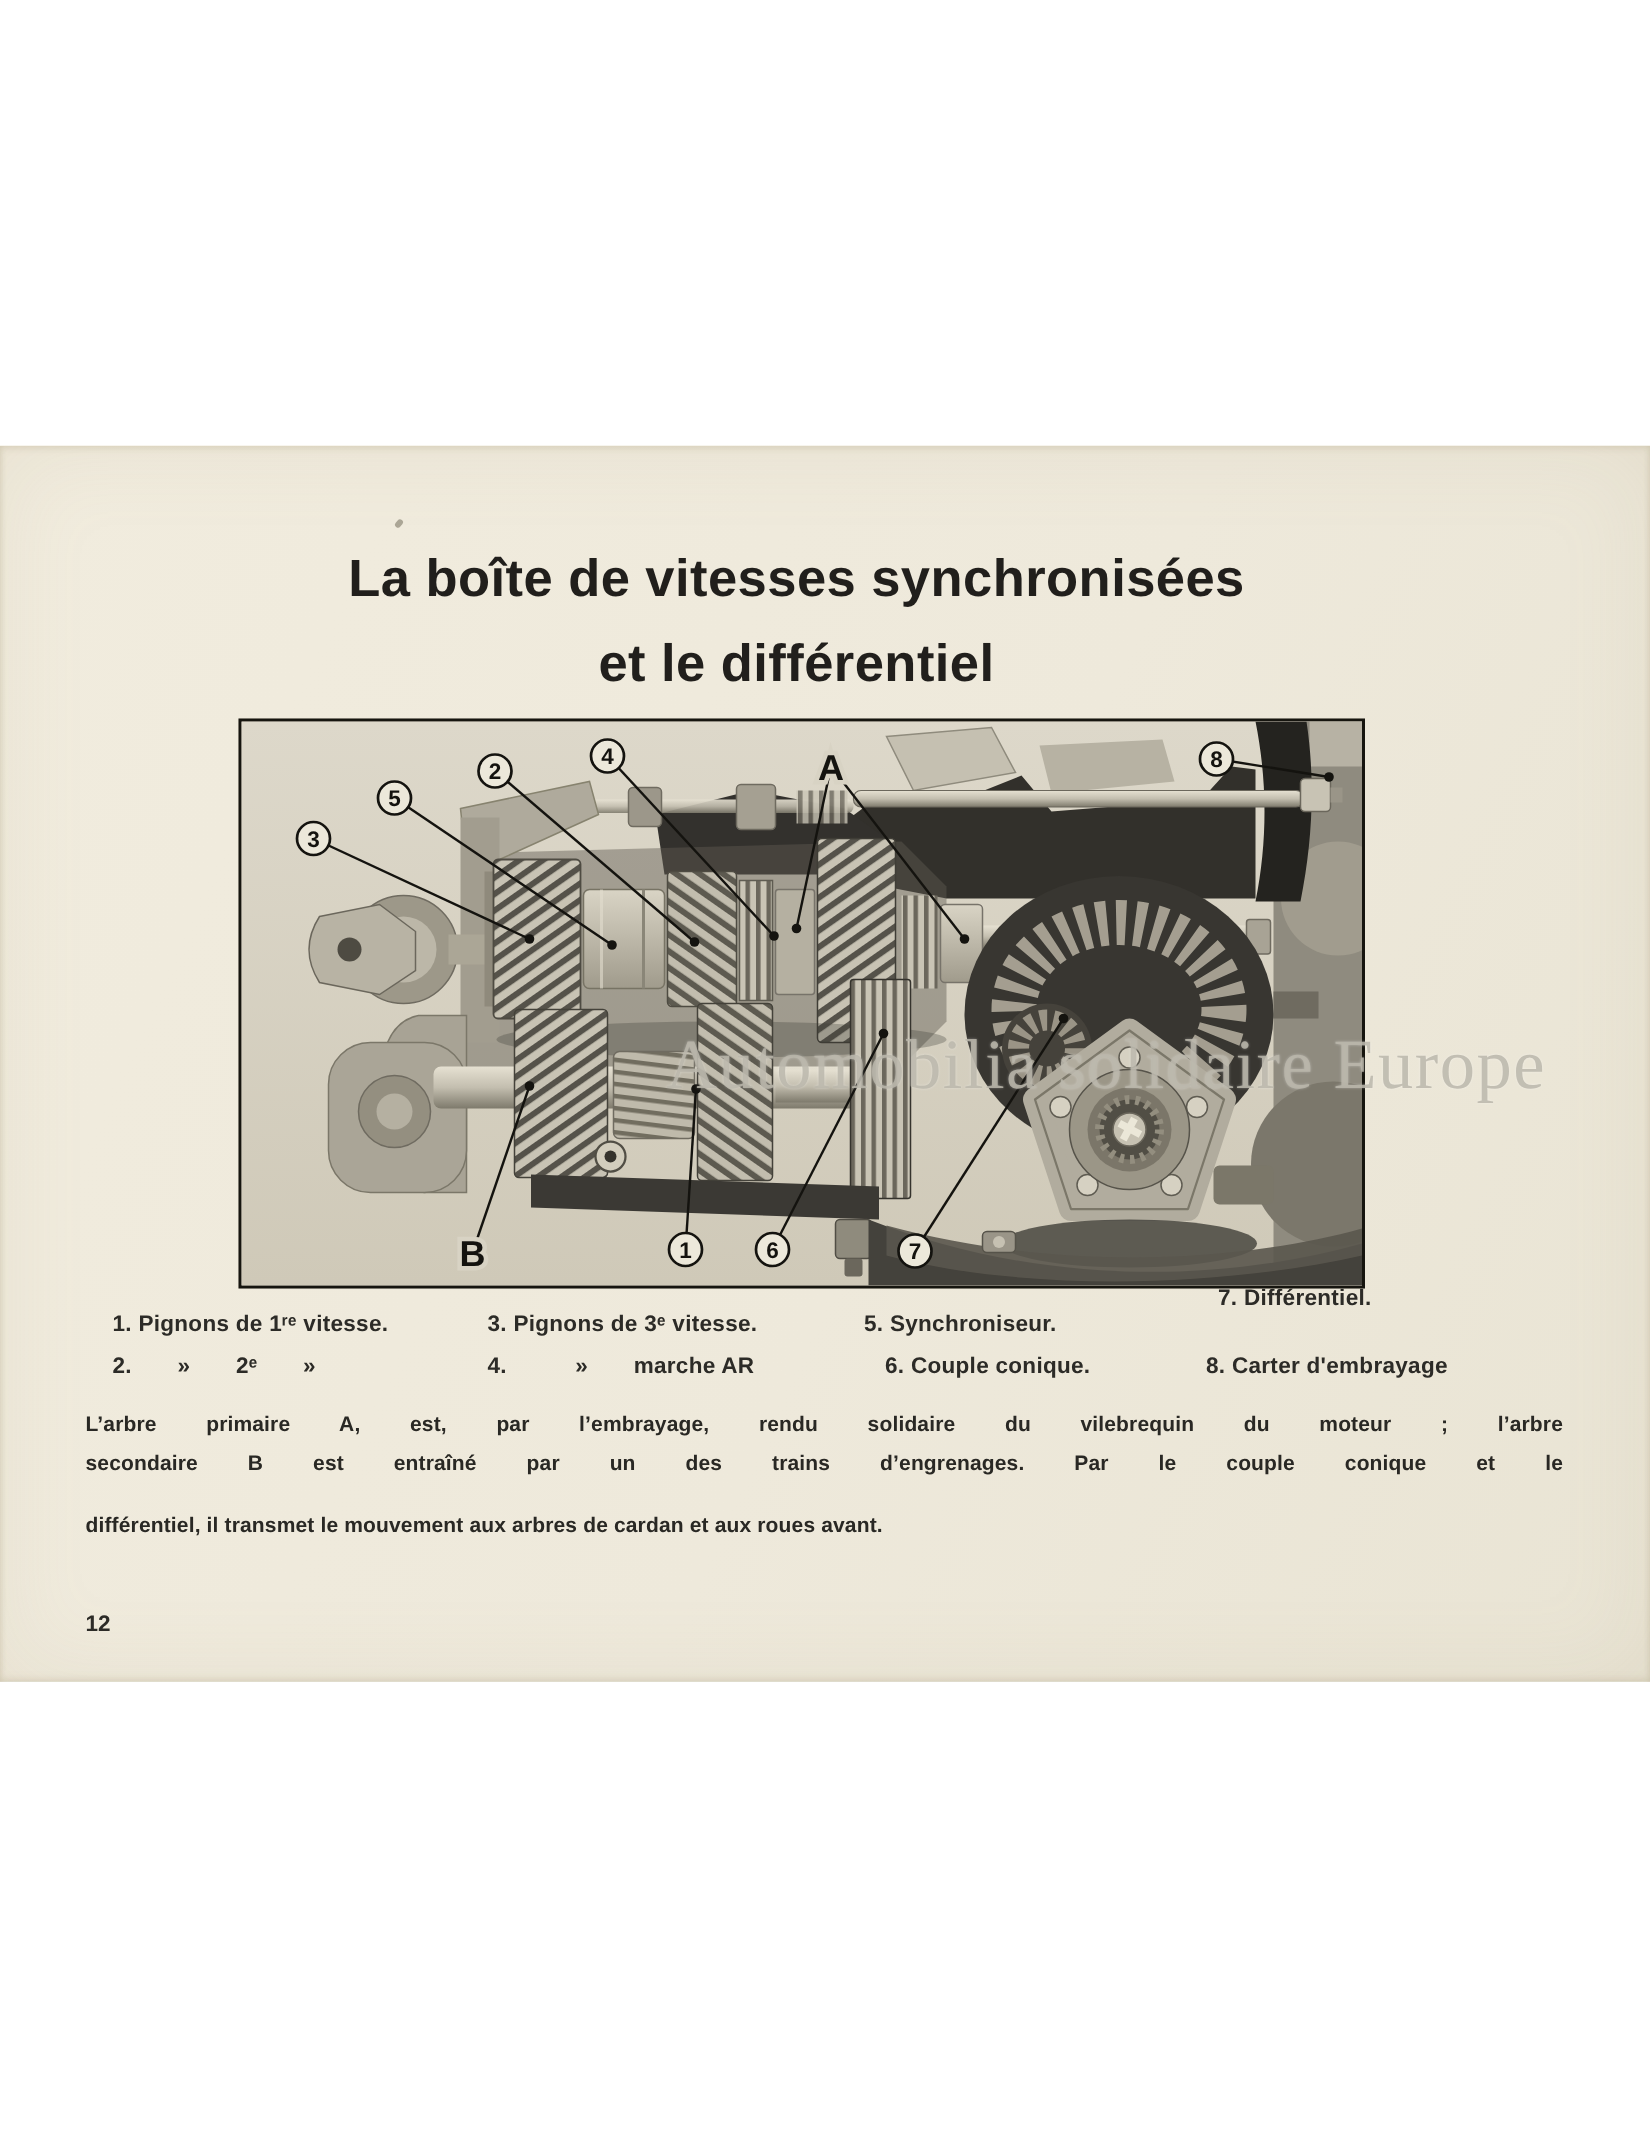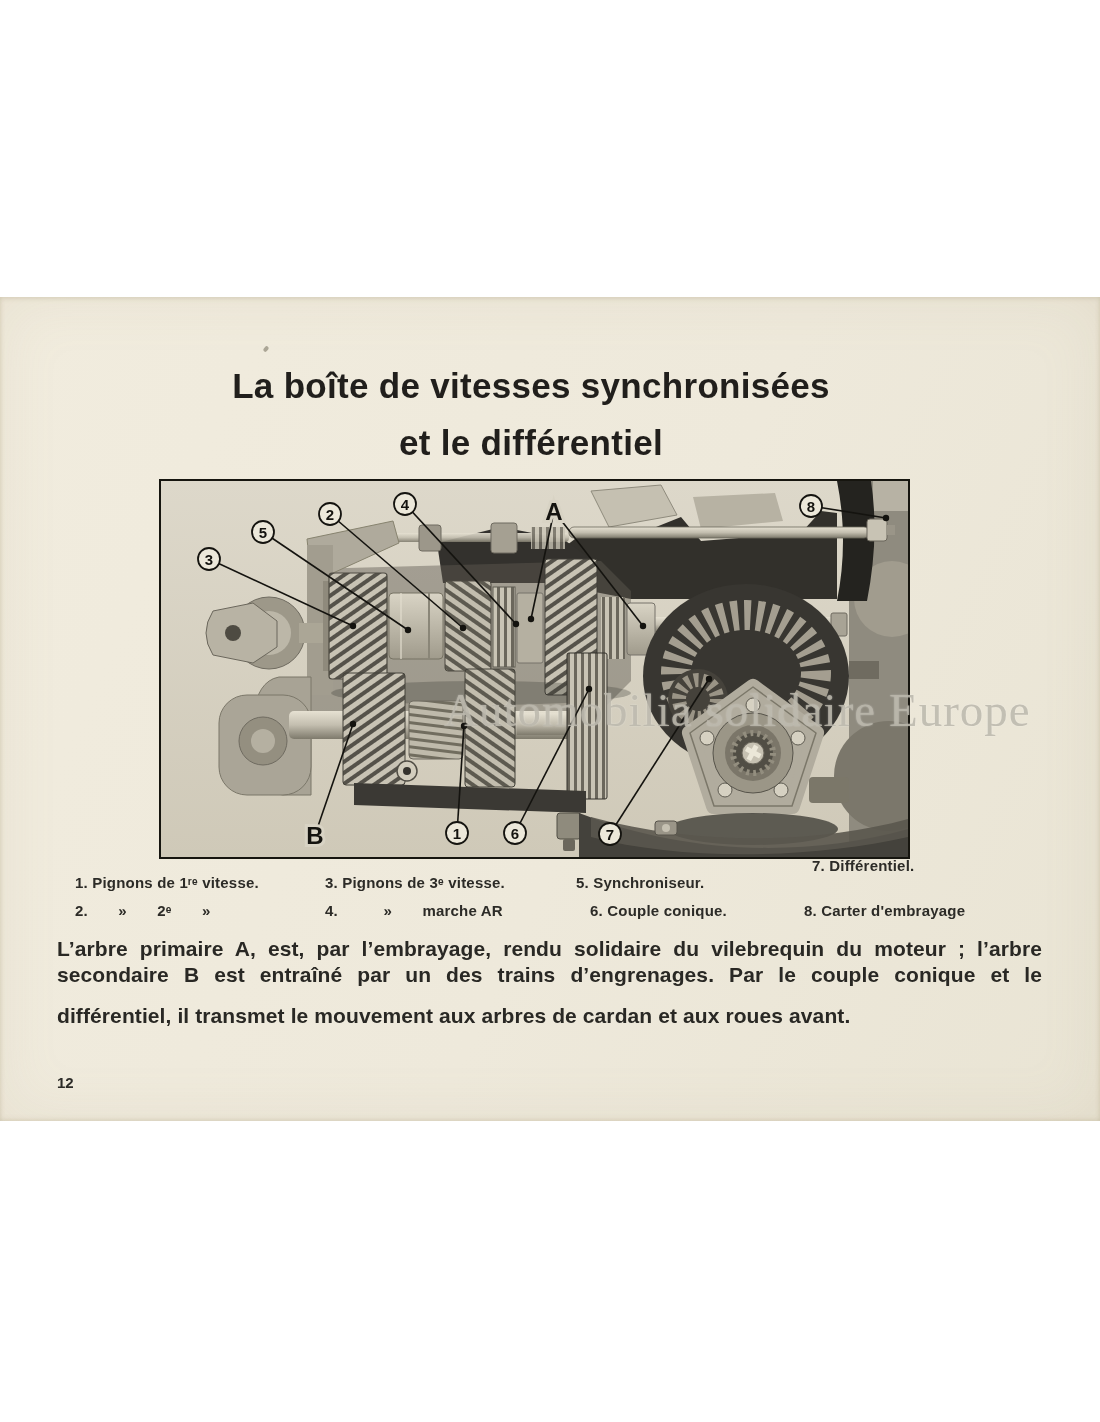--- a/index.html
+++ b/index.html
@@ -28,21 +28,21 @@
     text-shadow:0 0 2px rgba(255,255,255,.35);
     pointer-events:none;
   }
   .legend { position:absolute; left:0; top:0; width:100%; height:100%; }
   .legend-item {
     position:absolute; font-weight:700; font-size:15px; color:#2c2b27; letter-spacing:.2px; white-space:pre;
   }
   .body-text { position:absolute; left:57px; top:639px; width:985px; color:#292824; }
   .para { margin:0 0 8px 0; }
   .bline {
-    font-weight:700; font-size:21px; line-height:26px; letter-spacing:.1px;
+    font-weight:700; font-size:14px; line-height:26px; letter-spacing:.1px;
     text-align:justify; text-align-last:justify; white-space:normal; overflow:hidden; height:26px;
   }
   .bline.nojust { text-align:left; text-align-last:left;margin-top:15px; }
   .page-number { position:absolute; left:57px; top:777px; font-weight:700; font-size:15px; color:#2c2b27; }
   .speck { position:absolute; left:264px; top:49px; width:4px; height:6px; border-radius:2px; background:#8f8978; opacity:.7; transform:rotate(40deg); }
 </style>
 </head>
 <body>
 
 <div class="page">

